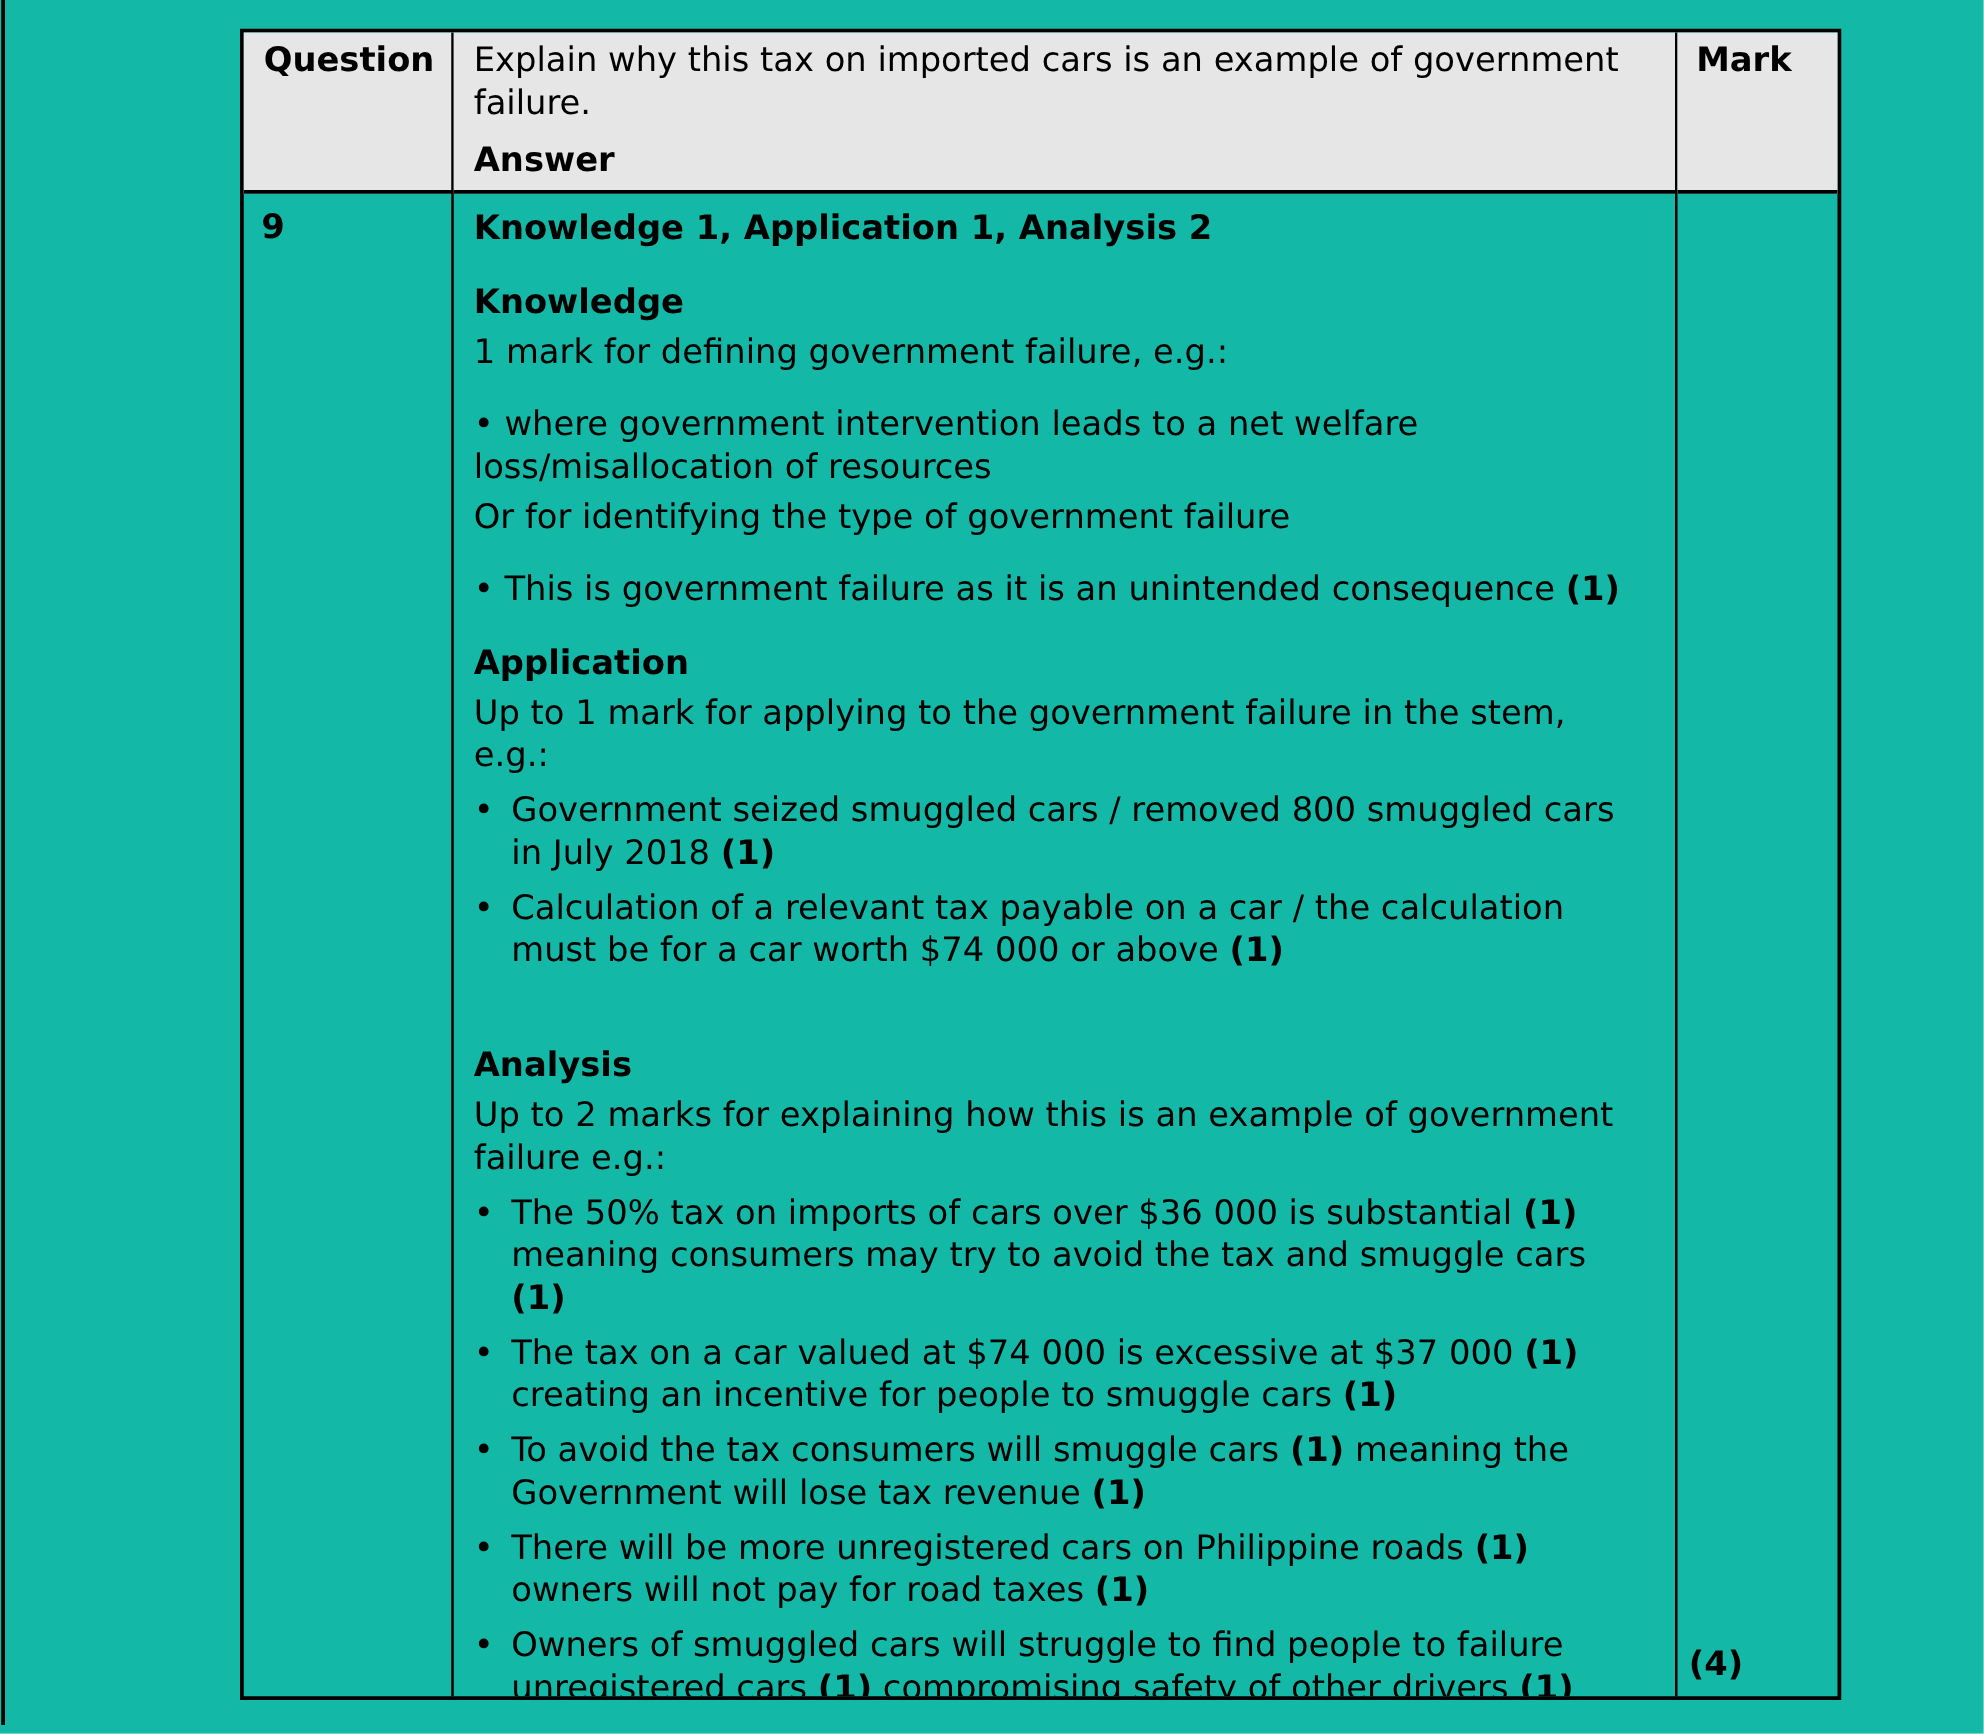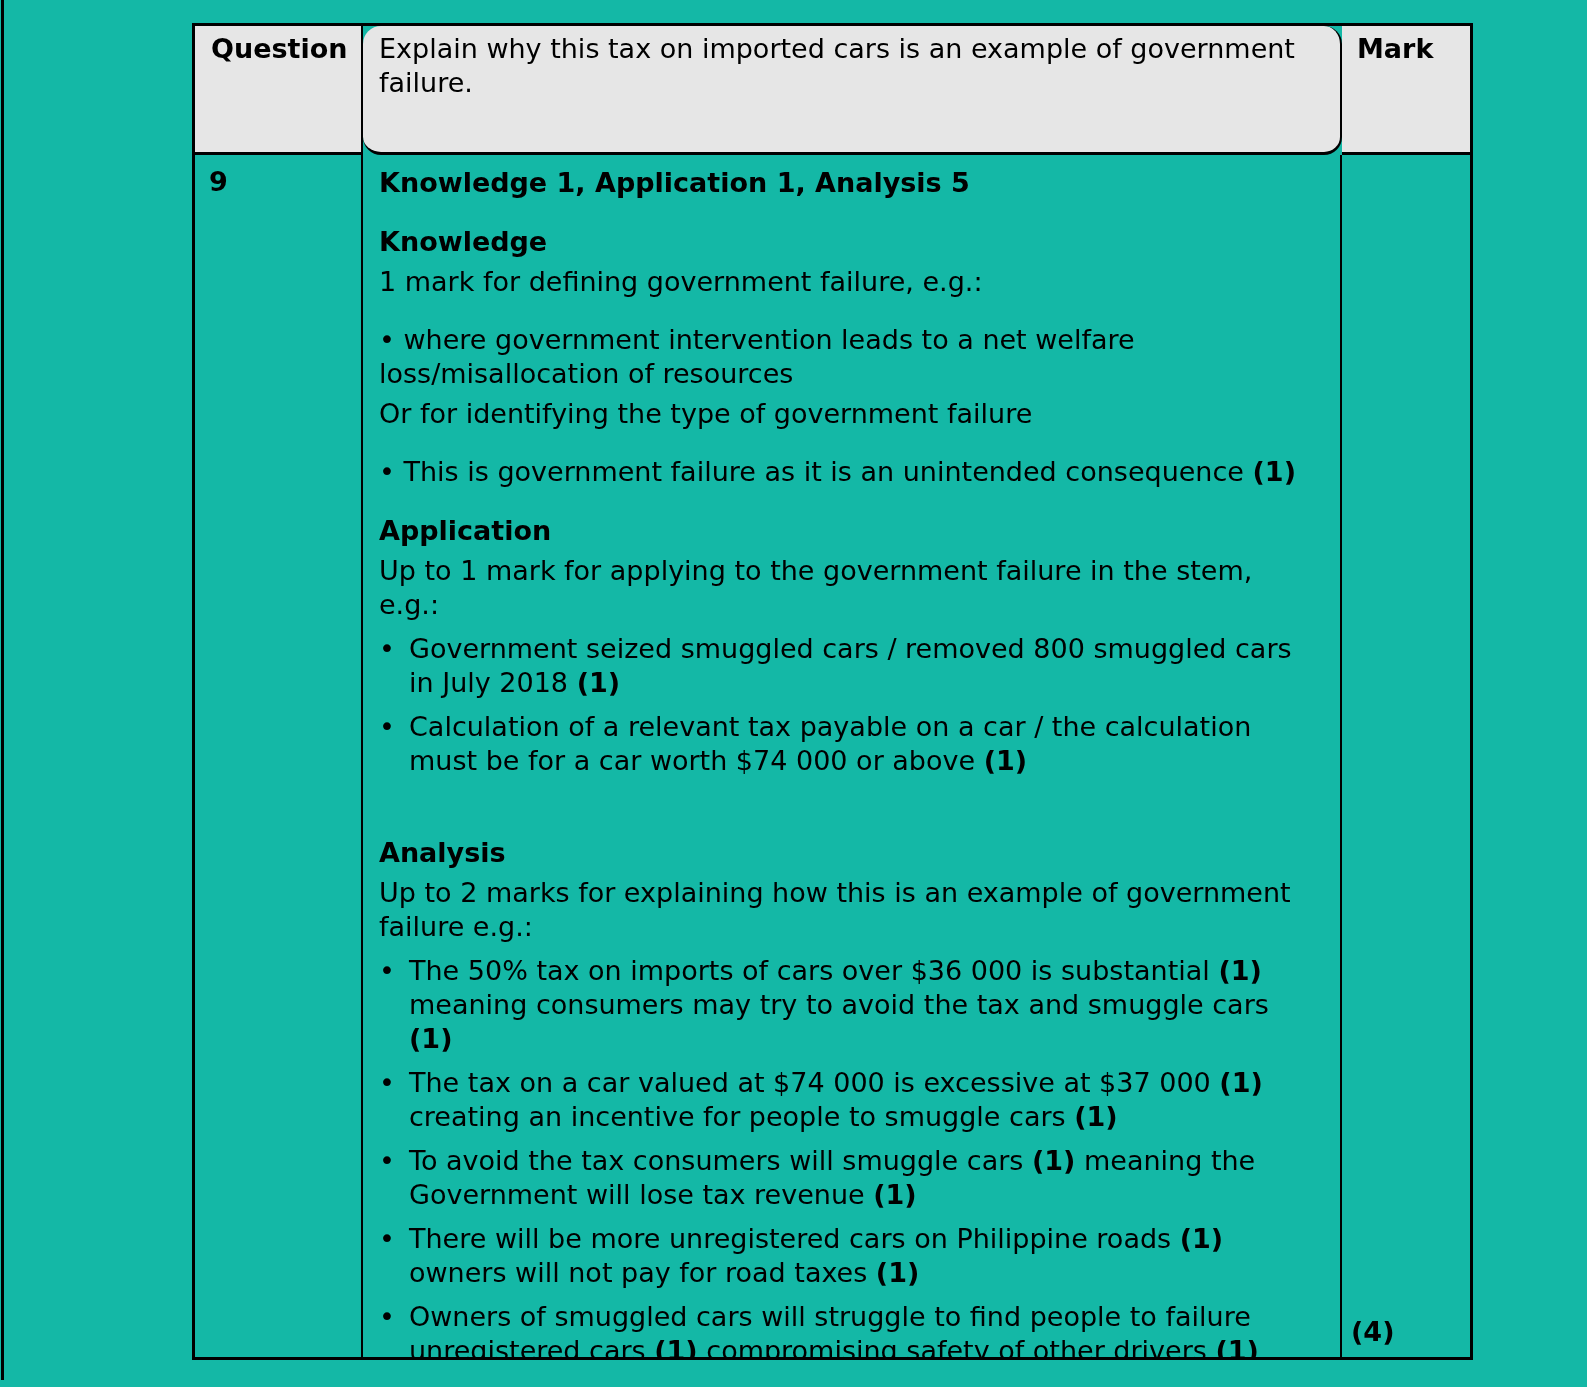--- a/index.html
+++ b/index.html
@@ -50,21 +50,20 @@
     border-right: 2px solid #000000;
   }
   .hdr-question {
     font-weight: bold;
     padding: 6px 4px 0 16px;
   }
   .hdr-main {
     display: flex;
     flex-direction: column;
     padding: 6px 26px 6px 16px;
-    border-radius: 18px;
   }
   .hdr-answer {
     font-weight: bold;
     margin-top: auto;
   }
   .hdr-mark {
     font-weight: bold;
     padding: 6px 4px 0 15px;
   }
   .body-num {
@@ -117,29 +116,30 @@
 <div class="page">
 
   <div class="page-edge-line"></div>
 
   <div class="mark-table">
 
     <div class="cell hdr vline hdr-question">Question</div>
 
     <div class="cell hdr vline hdr-main">
       <div>Explain why this tax on imported cars is an example of government failure.</div>
+      <div class="hdr-answer">Answer</div>
     </div>
 
     <div class="cell hdr hdr-mark">Mark</div>
 
     <div class="cell vline body-num">9</div>
 
     <div class="cell vline body-answer">
       <div>
-          <div class="blk-summary"><b>Knowledge 1, Application 1, Analysis 5</b></div>
+          <div class="blk-summary"><b>Knowledge 1, Application 1, Analysis 2</b></div>
           <div class="blk-heading">Knowledge</div>
           <div class="blk-para"><span>1 mark for defining government failure, e.g.:</span></div>
           <div class="blk-bullet-flush"><span>• </span><span>where government intervention leads to a net welfare loss/misallocation of resources</span></div>
           <div class="blk-para"><span>Or for identifying the type of government failure</span></div>
           <div class="blk-bullet-flush"><span>• </span><span>This is government failure as it is an unintended consequence </span><b>(1)</b></div>
           <div class="blk-heading">Application</div>
           <div class="blk-para"><span>Up to 1 mark for applying to the government failure in the stem, e.g.:</span></div>
           <div class="blk-bullet">
             <span class="bullet-marker">•</span>
             <div class="bullet-text"><span>Government seized smuggled cars / removed 800 smuggled cars in July 2018 </span><b>(1)</b></div>

